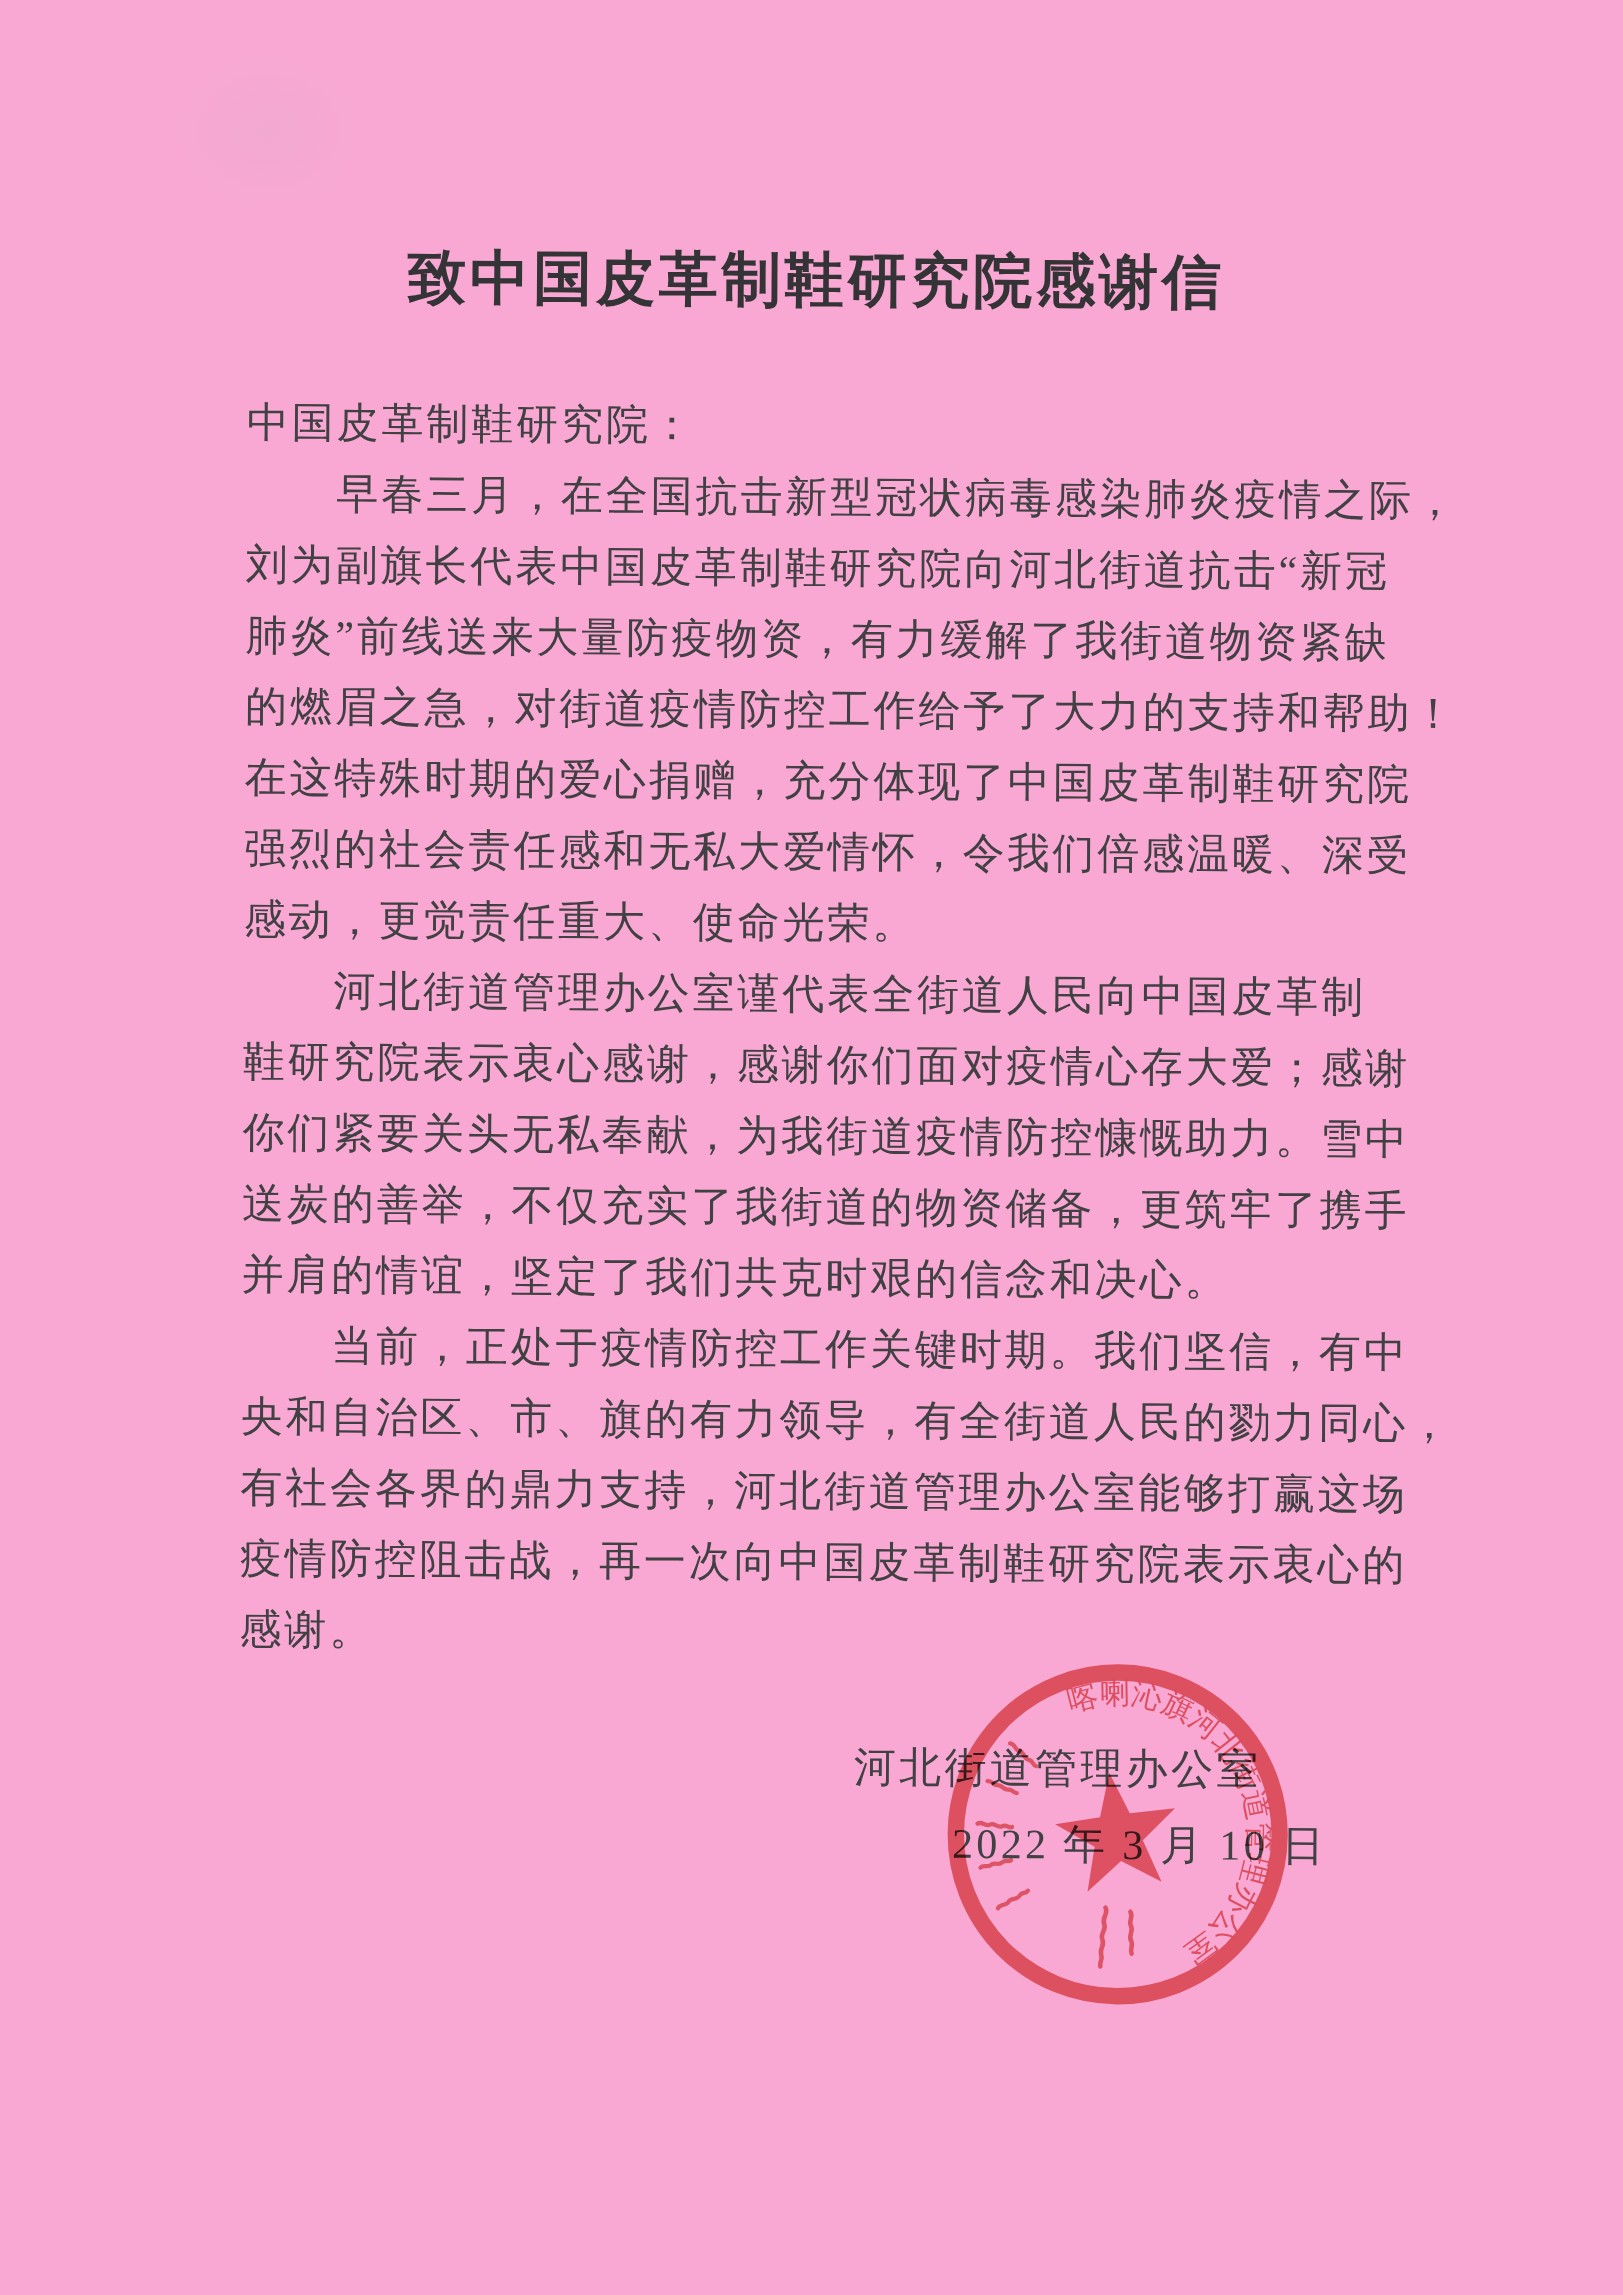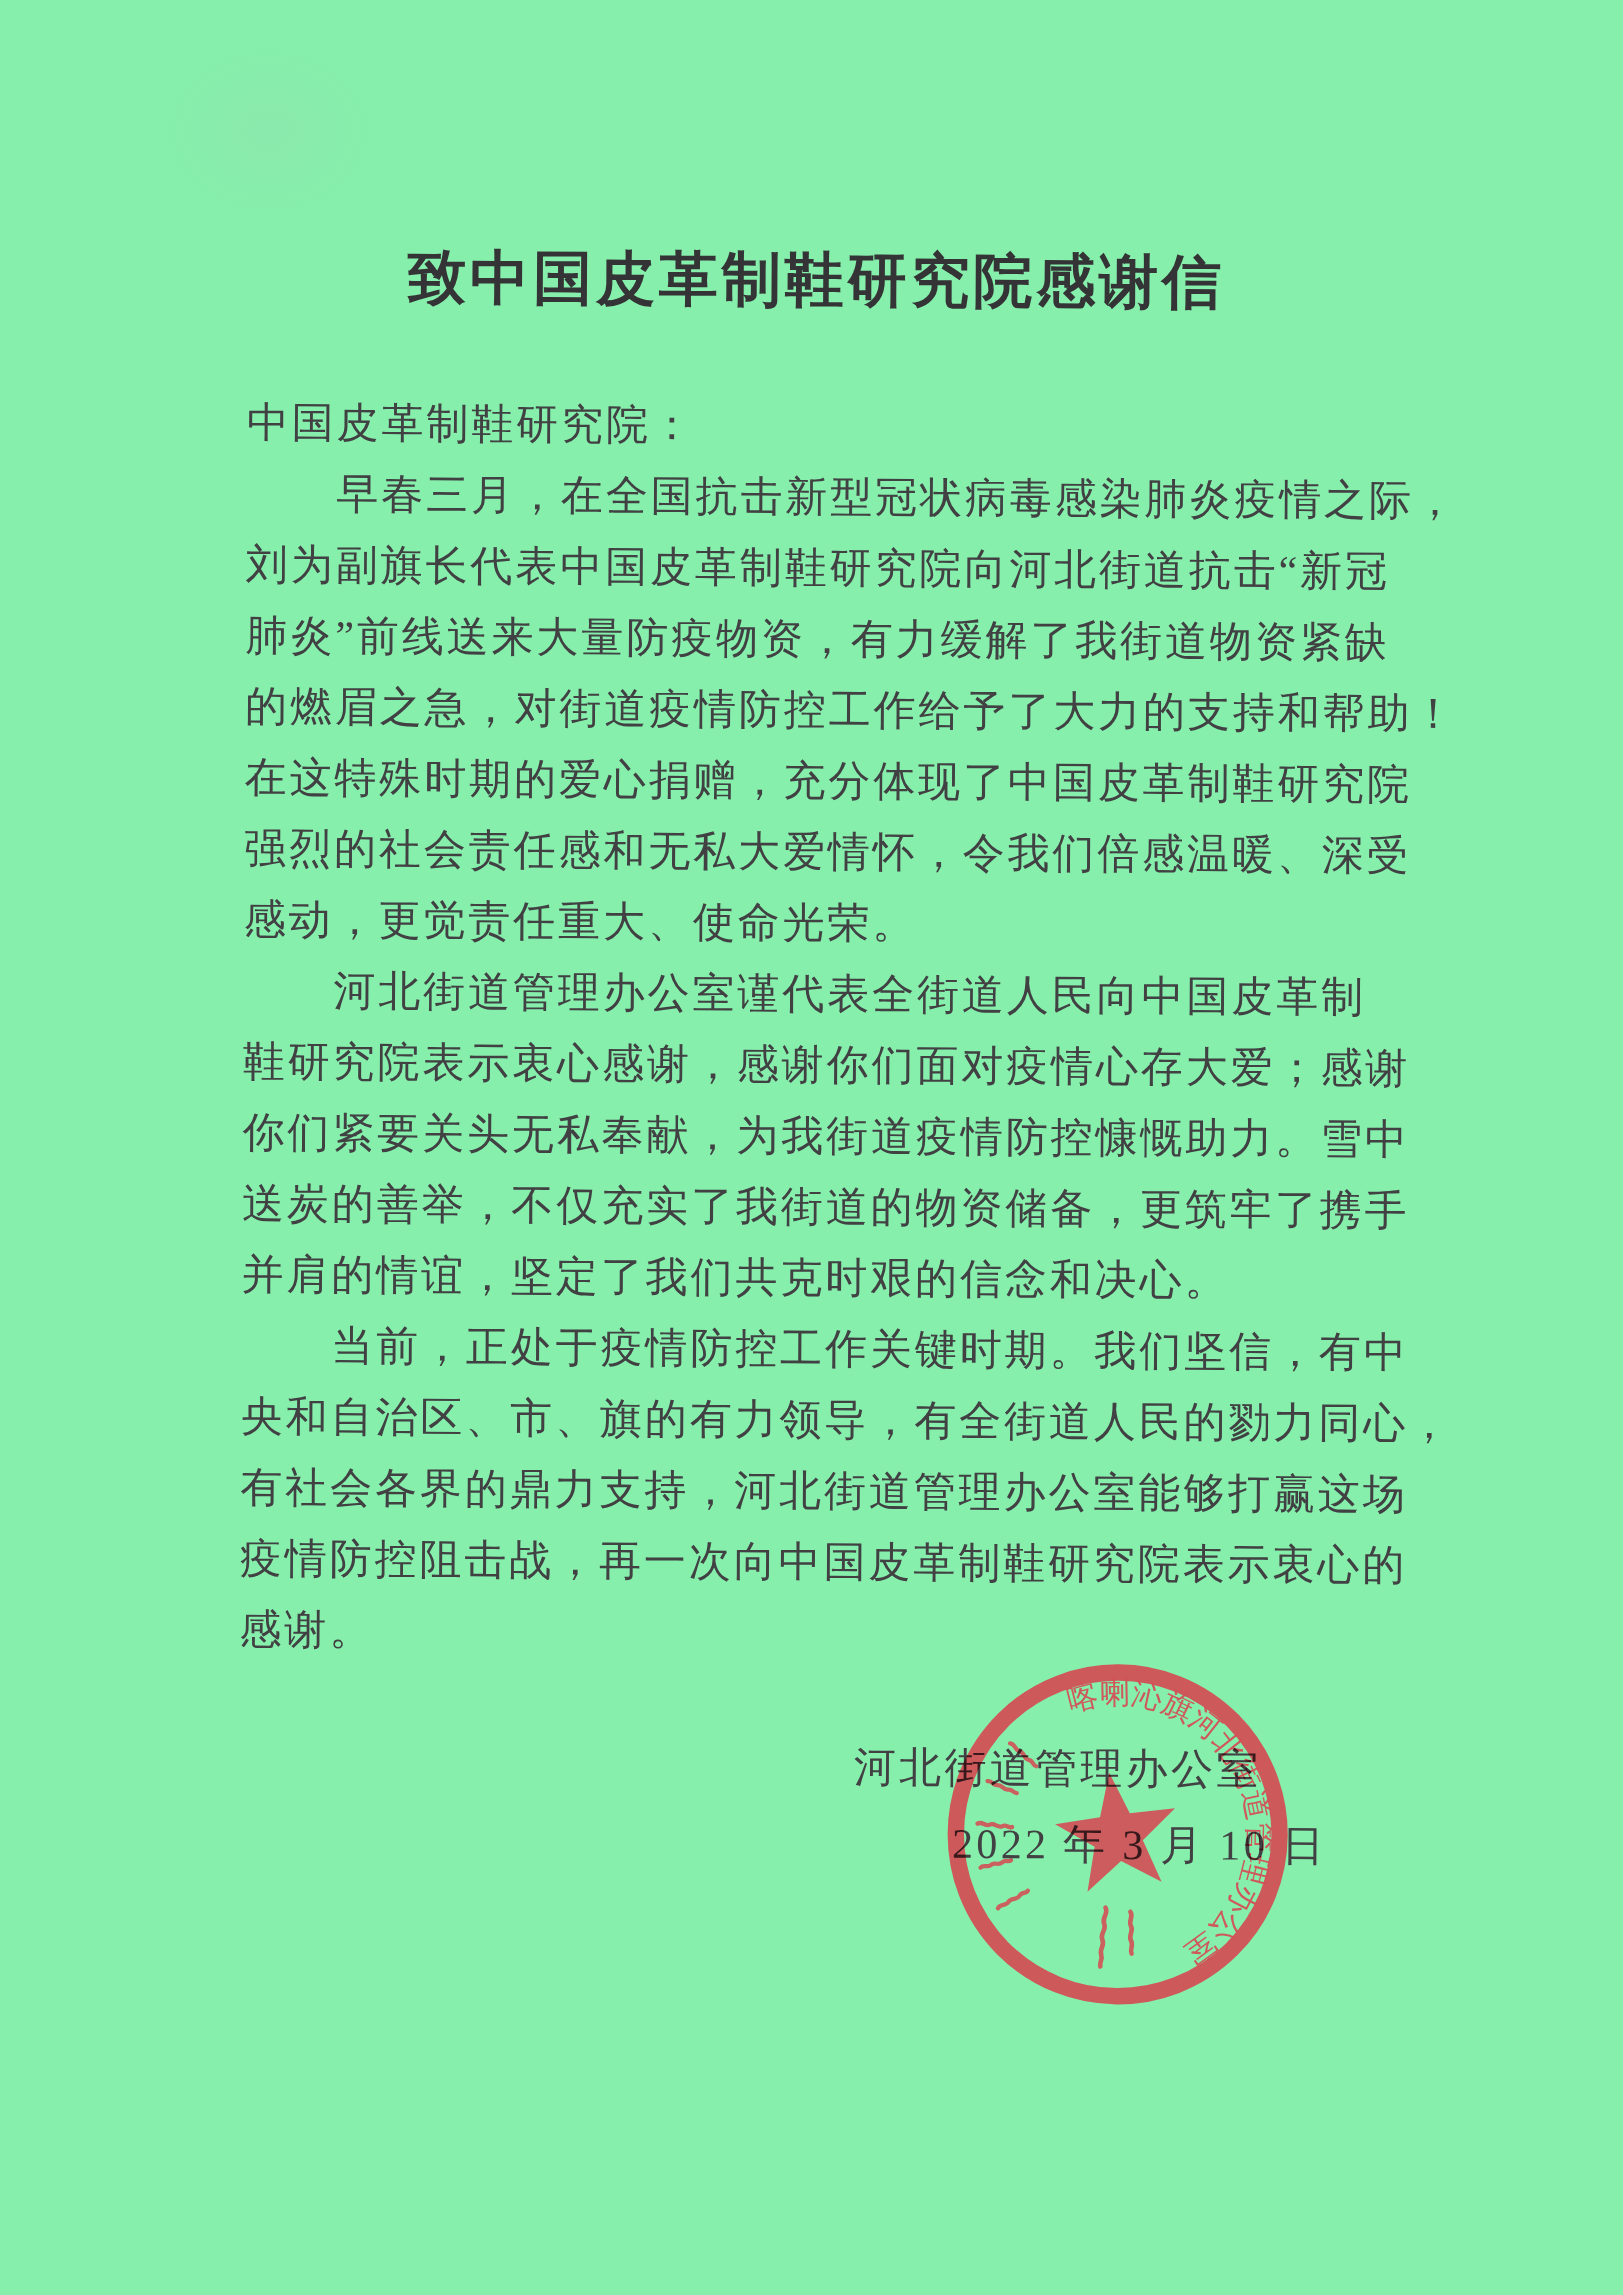--- a/index.html
+++ b/index.html
@@ -1,19 +1,19 @@
 <!DOCTYPE html>
 <html style="font-size:10.5px"><head>
 <meta charset="utf-8">
 <style>
   html,body{margin:0;padding:0;background:#e9e9e9;}
   .page{
     position:relative;
     width:1623px;height:2295px;
-    background:#86efac;
+    background:#f9a8d4;
     overflow:hidden;
     font-family:"Liberation Serif","DejaVu Serif",serif;
   }
   .tilt{position:absolute;inset:0;transform:rotate(0.35deg);transform-origin:812px 1047px;}
   .smudge{
     position:absolute;left:164px;top:46px;width:209px;height:170px;
     background:radial-gradient(closest-side,rgba(175,175,172,0.10),rgba(175,175,172,0));
   }
   .title{
     position:absolute;left:0;right:0;top:241px;

